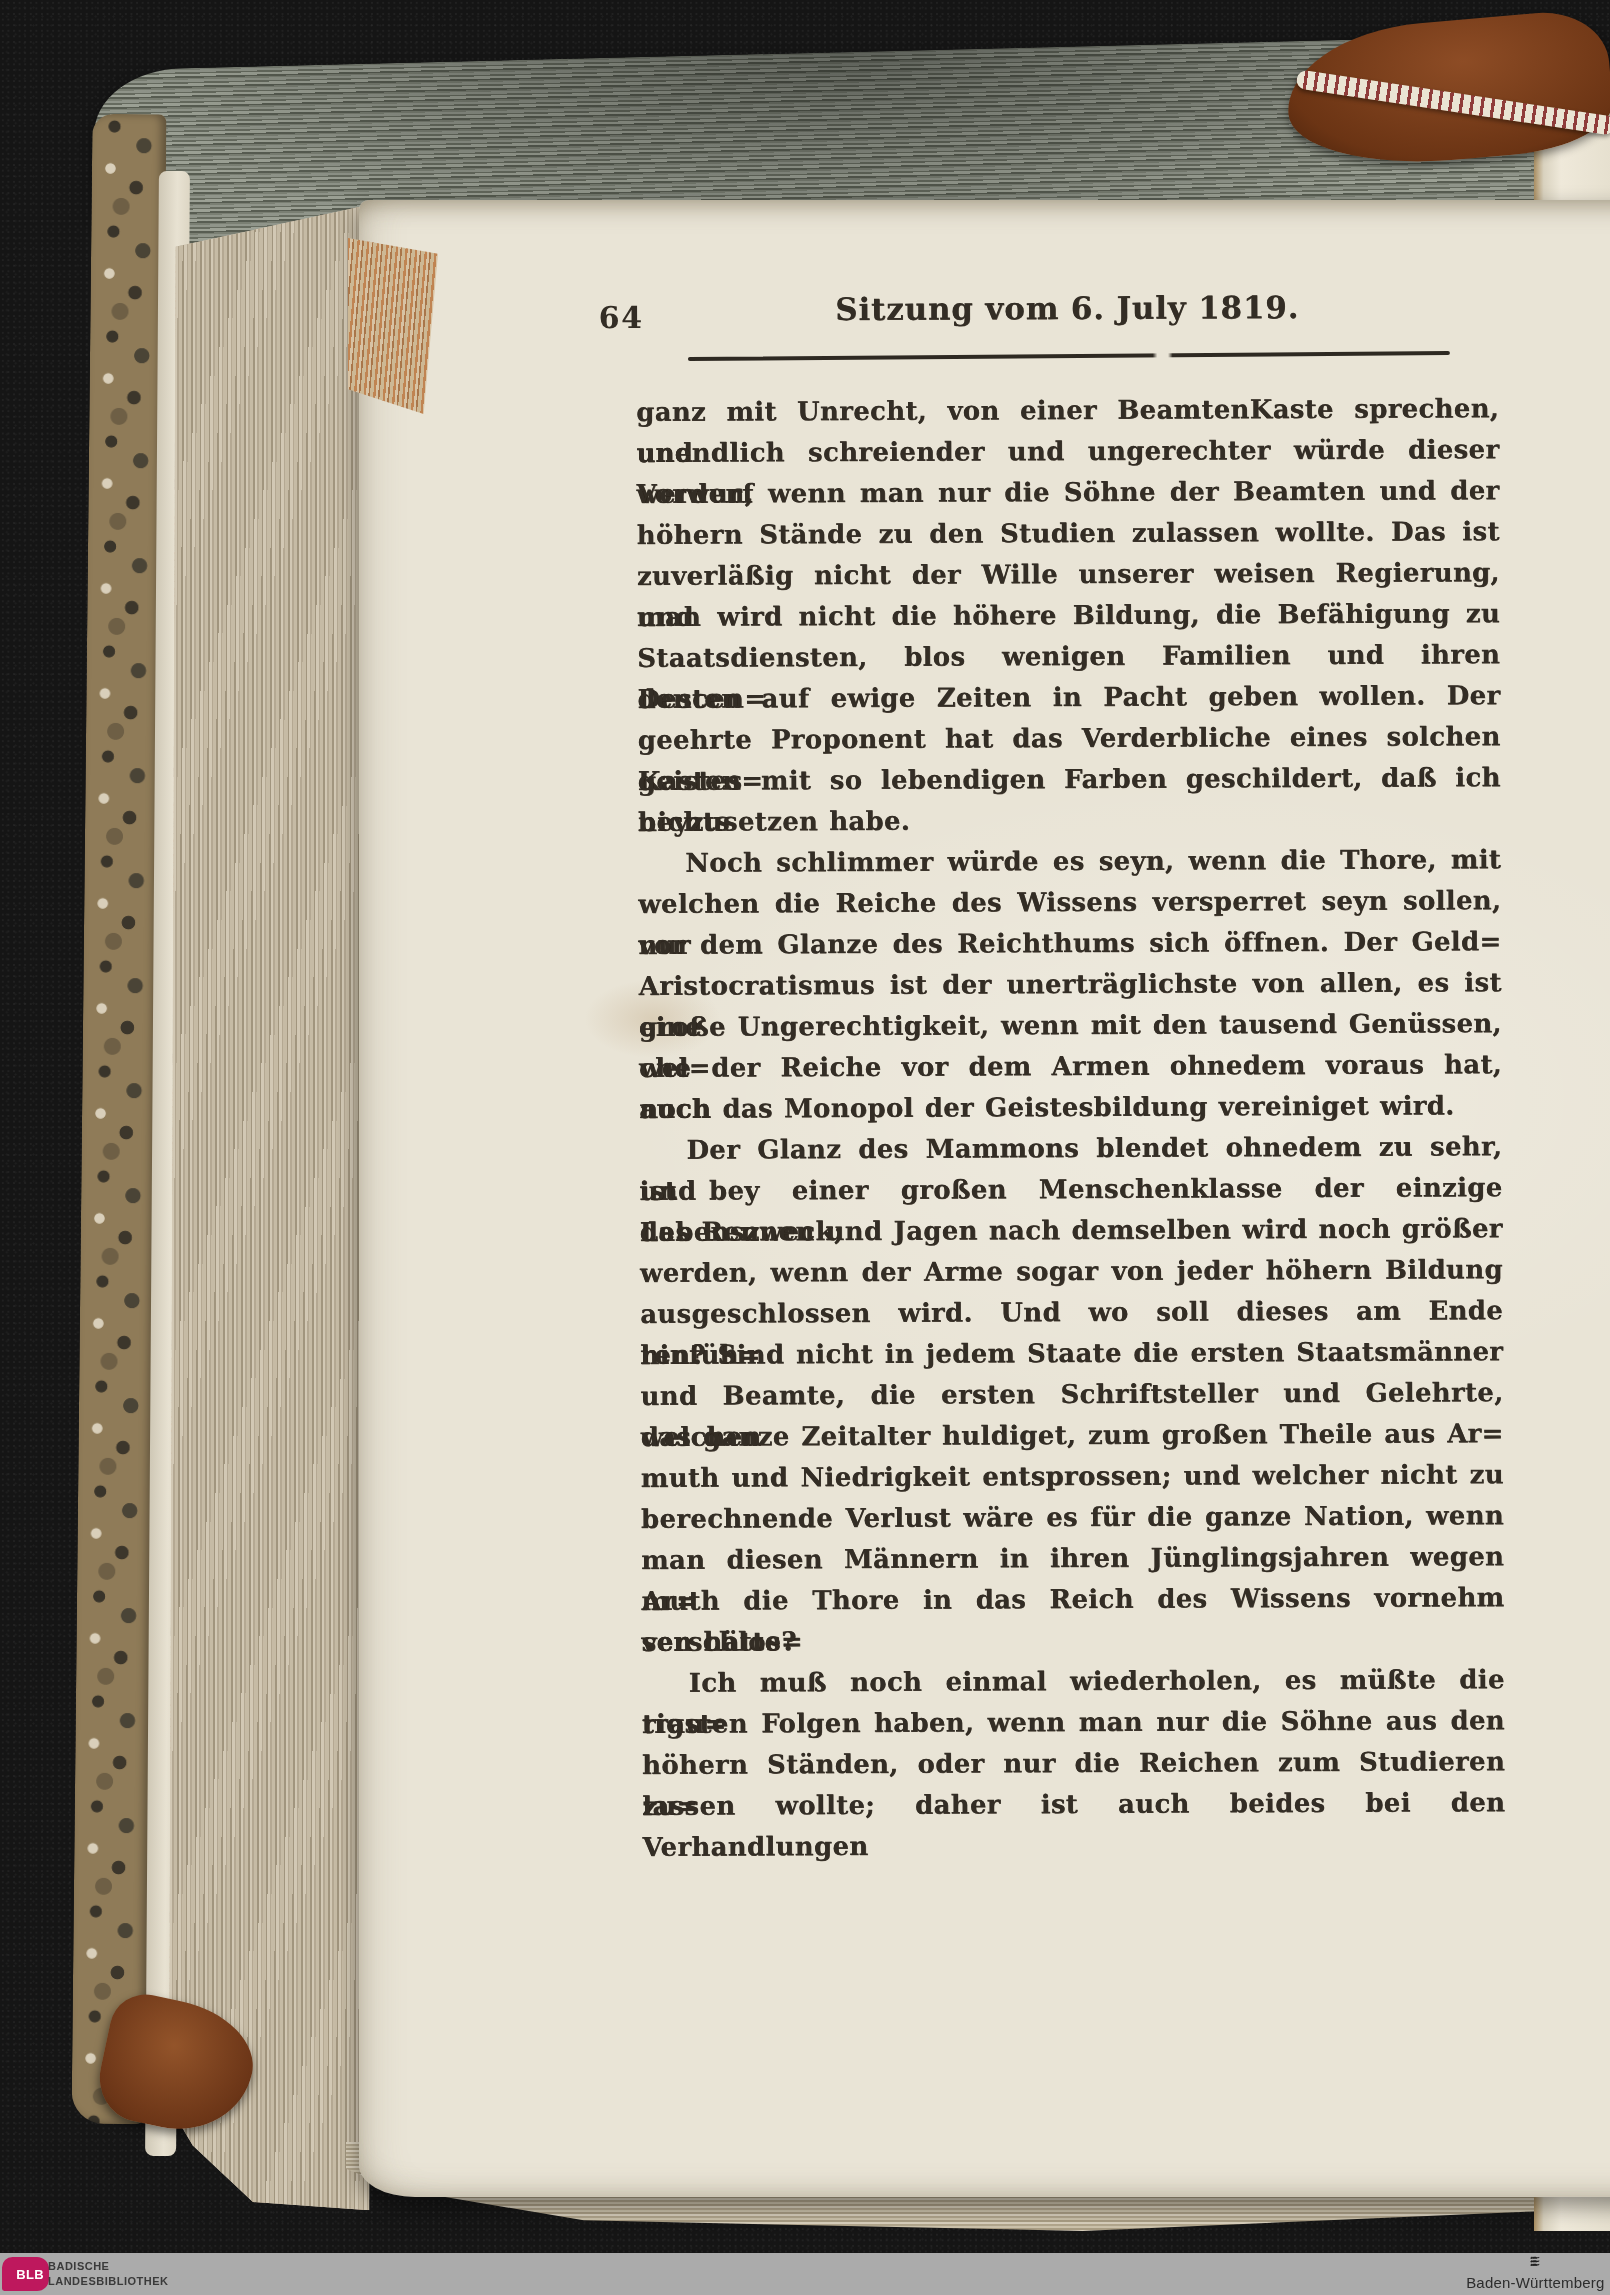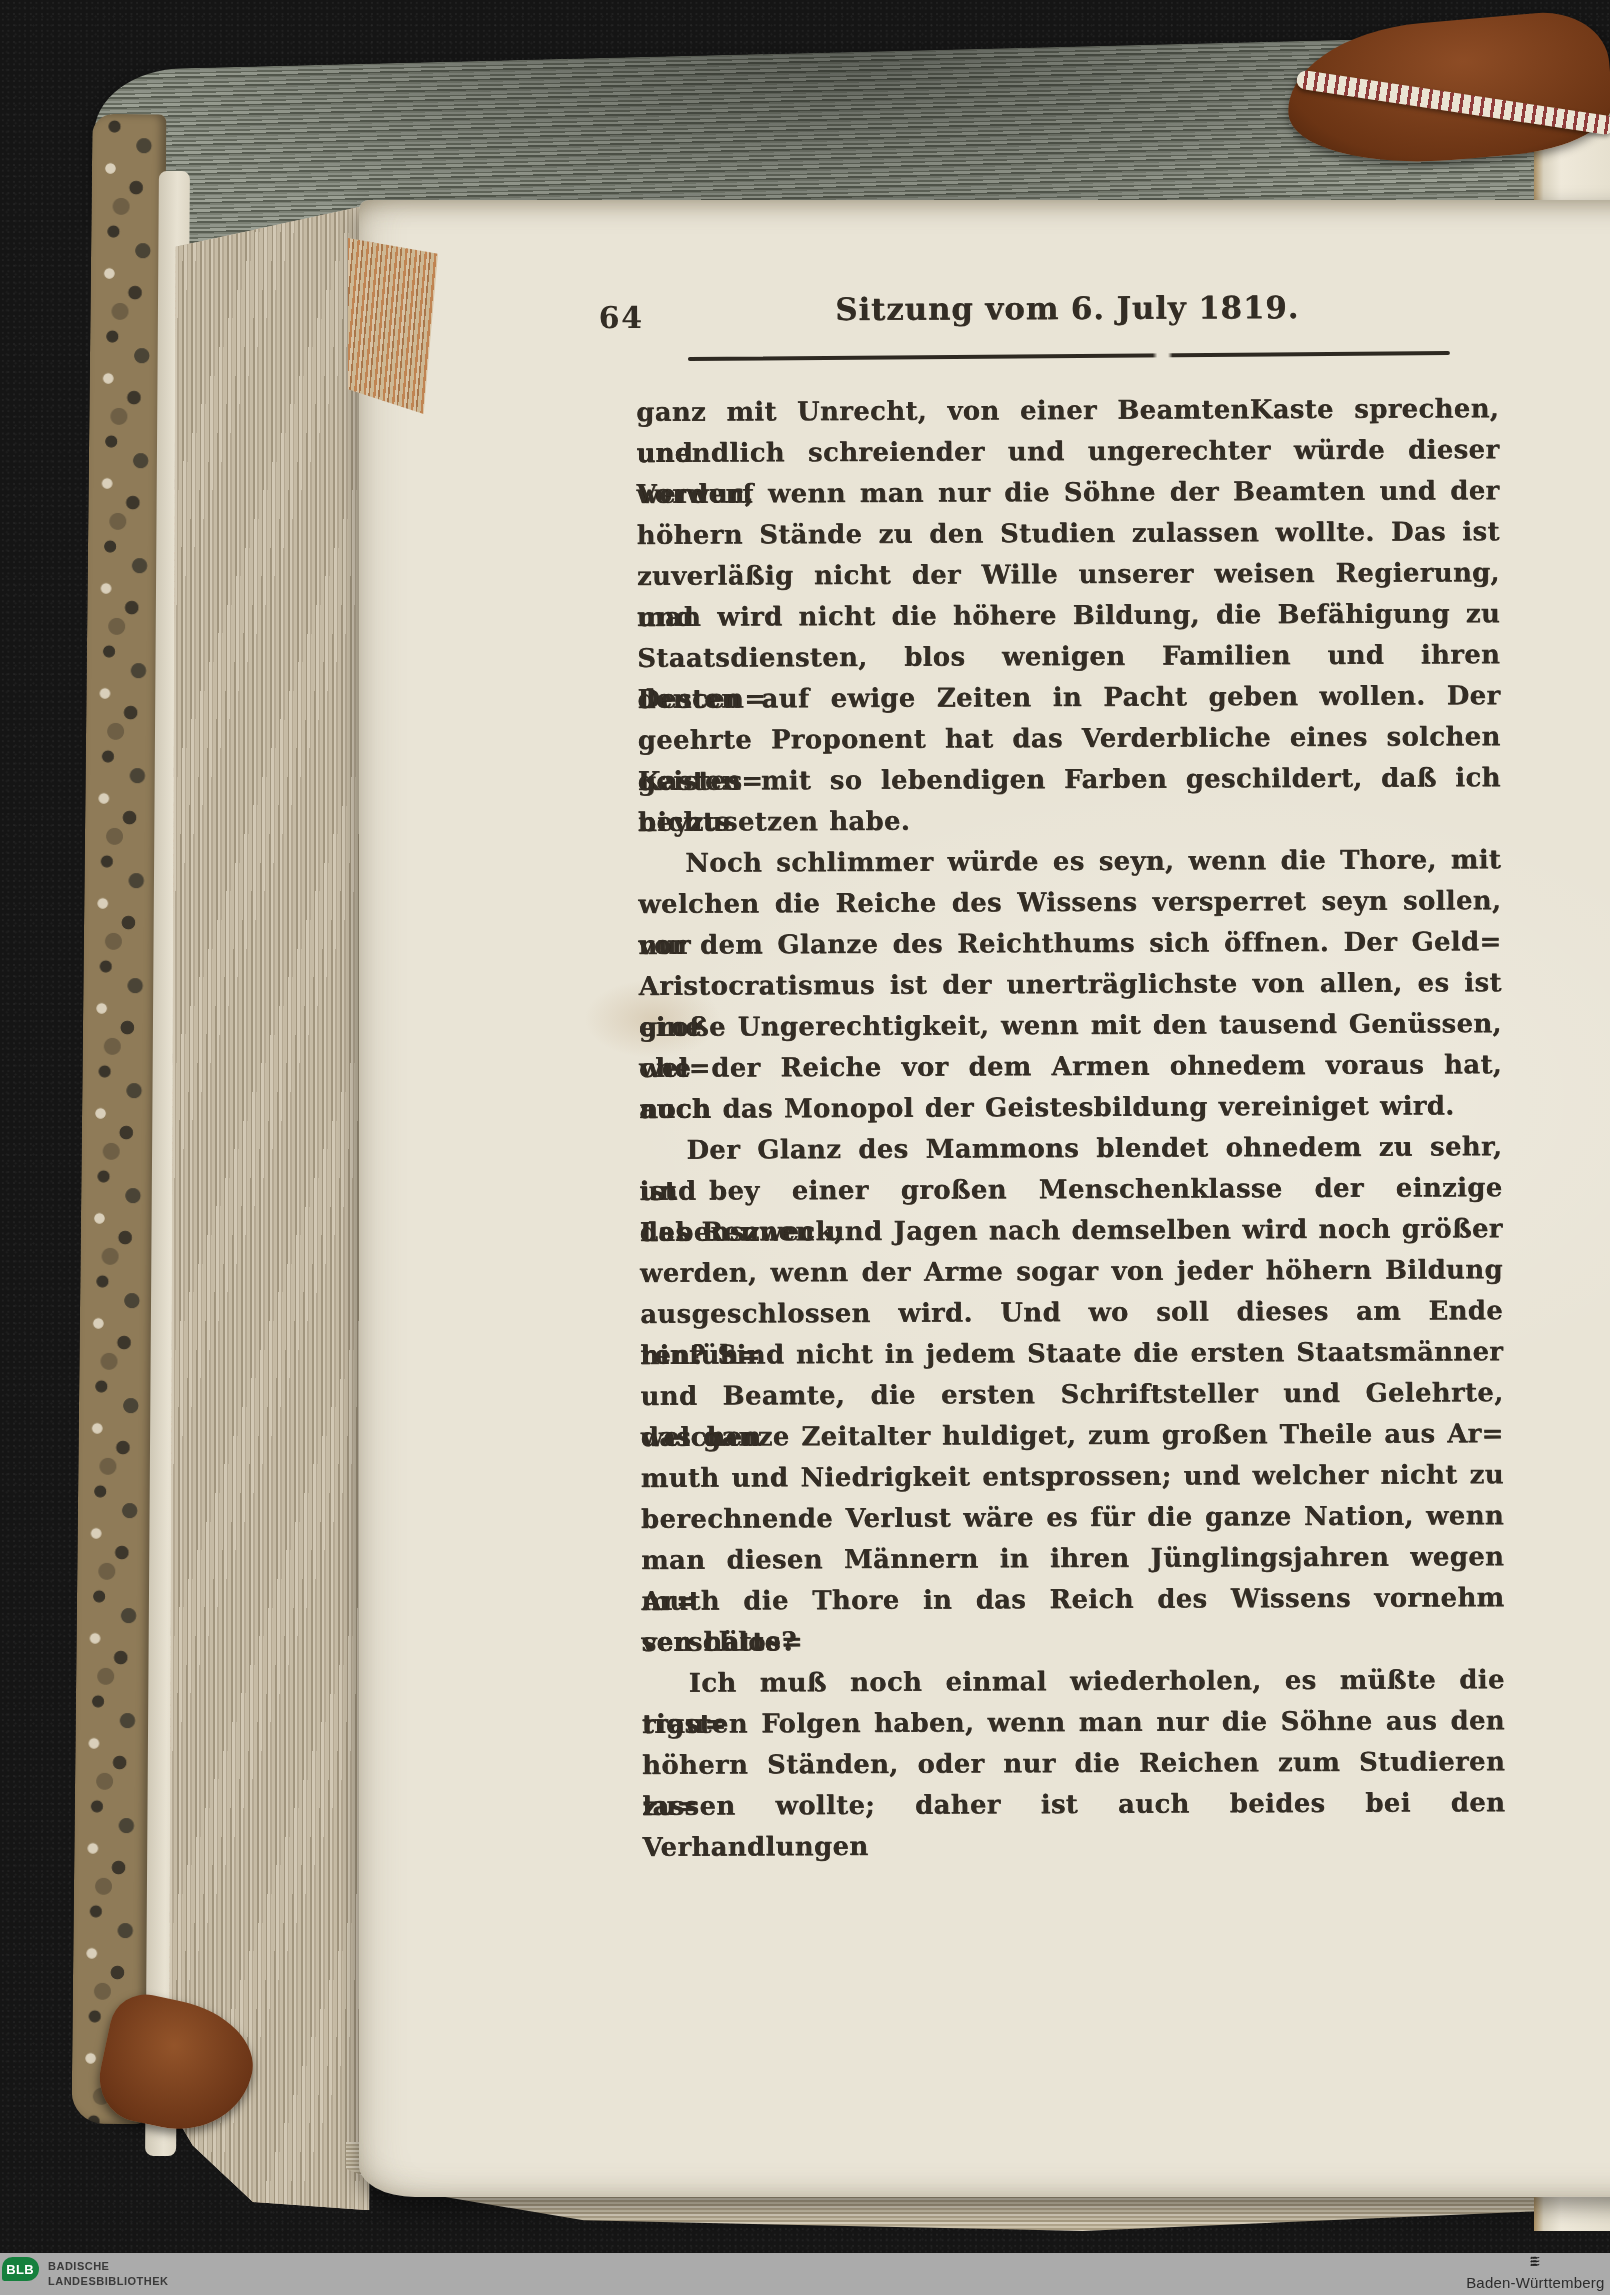--- a/index.html
+++ b/index.html
@@ -129,23 +129,23 @@
     text-shadow:0.3px 0.3px 0.4px rgba(40,30,20,.75);
   }
   .line.indent{text-indent:47px;}
   .line.last{text-align-last:left;}
   
   .footer-bar{
     left:0;bottom:0;width:1611px;height:42px;background:#ababab;
     font-family:"Liberation Sans","DejaVu Sans",sans-serif;
   }
   .blb-badge{
-    position:absolute;left:1.6px;top:4px;width:37px;height:24px;
-    background:#15803d;border-radius:10.5px 12px 12px 2.4px;
-    display:flex;align-items:center;justify-content:center;
+    position:absolute;left:1.6px;top:4px;width:37px;height:34px;
+    background:#be185d;border-radius:10.5px 12px 12px 2.4px;
+    display:flex;align-items:center;justify-content:center;padding-left:10px;
   }
   .blb-badge span{color:#fff;font-weight:700;font-size:13px;letter-spacing:0.4px;}
   .library-name{
     position:absolute;left:48px;top:6.4px;color:#3a3a3a;
     font-weight:700;font-size:11px;line-height:14.5px;letter-spacing:0.5px;
   }
   .state-group{
     position:absolute;right:6.4px;top:3.2px;height:35px;
     display:flex;align-items:center;gap:7.2px;flex-direction:column;
   }

